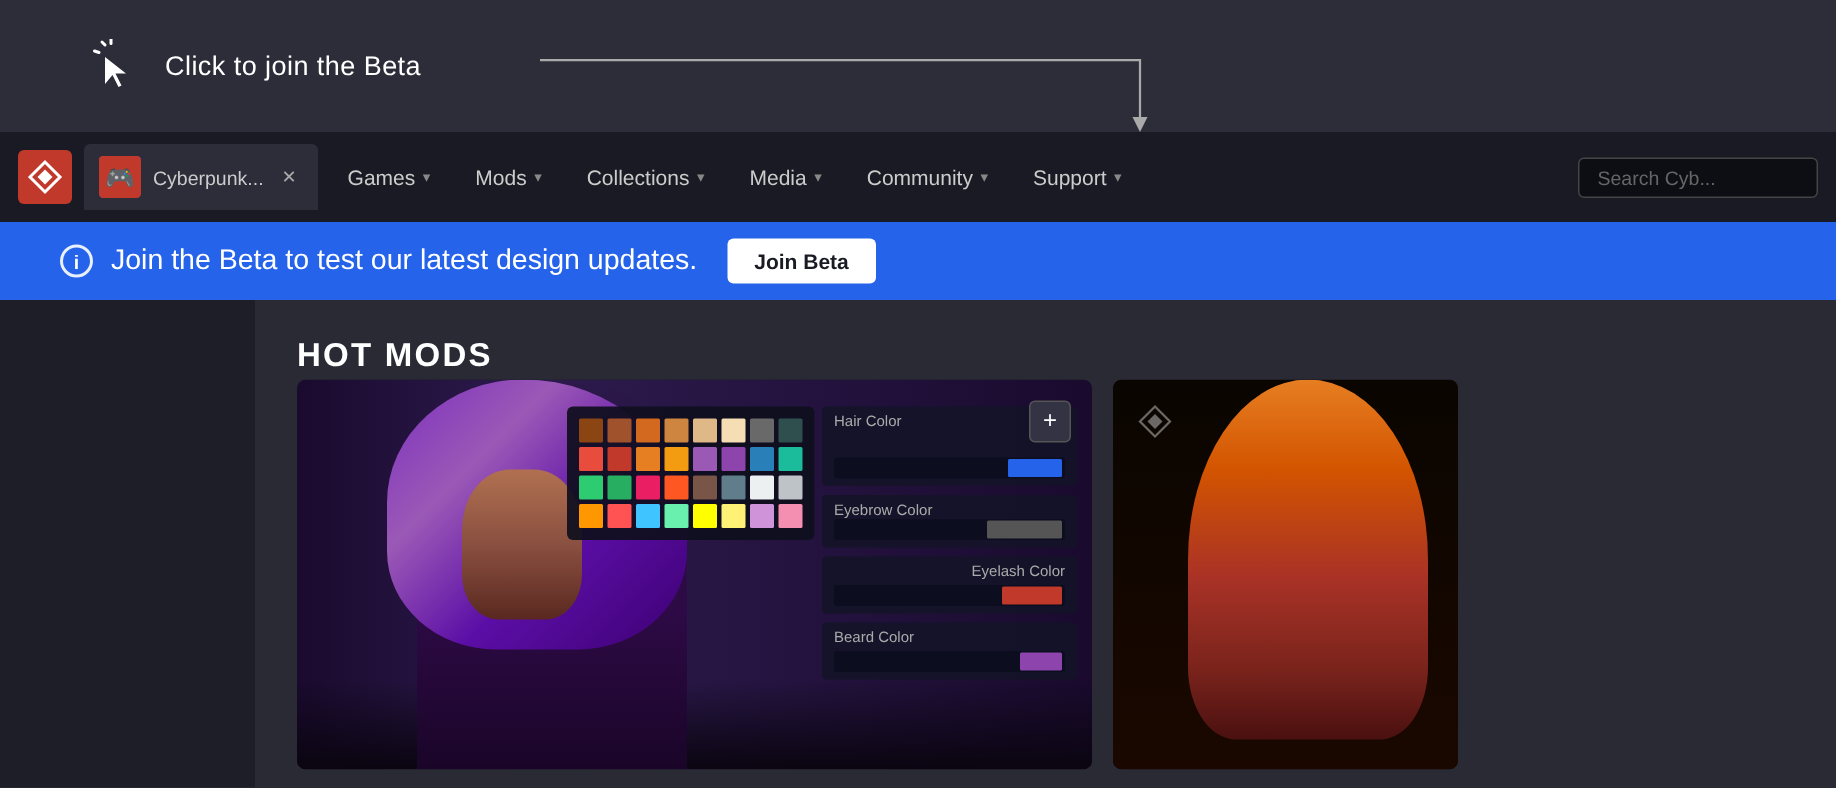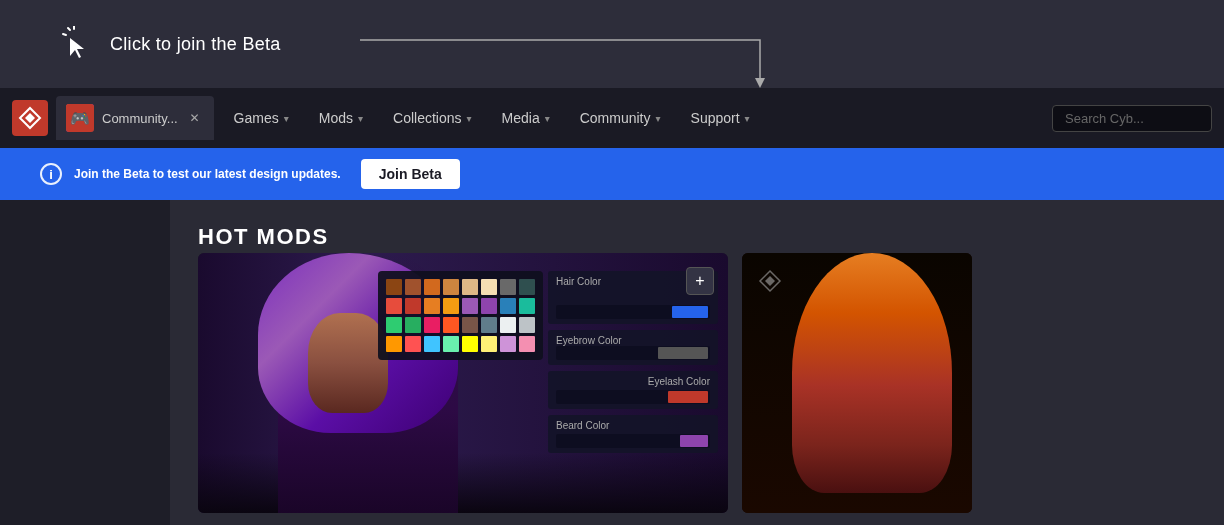--- a/index.html
+++ b/index.html
@@ -172,22 +172,22 @@
       align-items: center;
       justify-content: center;
       color: white;
       font-size: 13px;
       font-weight: bold;
       flex-shrink: 0;
     }
 
     .beta-text {
       color: #ffffff;
-      font-size: 12px;
-      font-weight: 700;
+      font-size: 19px;
+      font-weight: 400;
     }
 
     .join-beta-btn {
       background: #ffffff;
       color: #1a1a24;
       border: none;
       border-radius: 4px;
       padding: 7px 18px;
       font-size: 14px;
       font-weight: 600;
@@ -330,21 +330,21 @@
     </svg>
   </div>
 
   <div class="game-tab">
     <div class="game-tab-thumb">
       <svg viewBox="0 0 28 28" width="28" height="28">
         <rect width="28" height="28" fill="#c0392b"></rect>
         <text x="4" y="20" font-size="16" fill="white">🎮</text>
       </svg>
     </div>
-    <span class="game-tab-name">Community...</span>
+    <span class="game-tab-name">Cyberpunk...</span>
     <span class="game-tab-close">✕</span>
   </div>
 
   <div class="nav-menu">
     <div class="nav-item">
       <span>Games</span>
       <span class="nav-chevron">▾</span>
     </div>
     <div class="nav-item">
       <span>Mods</span>

